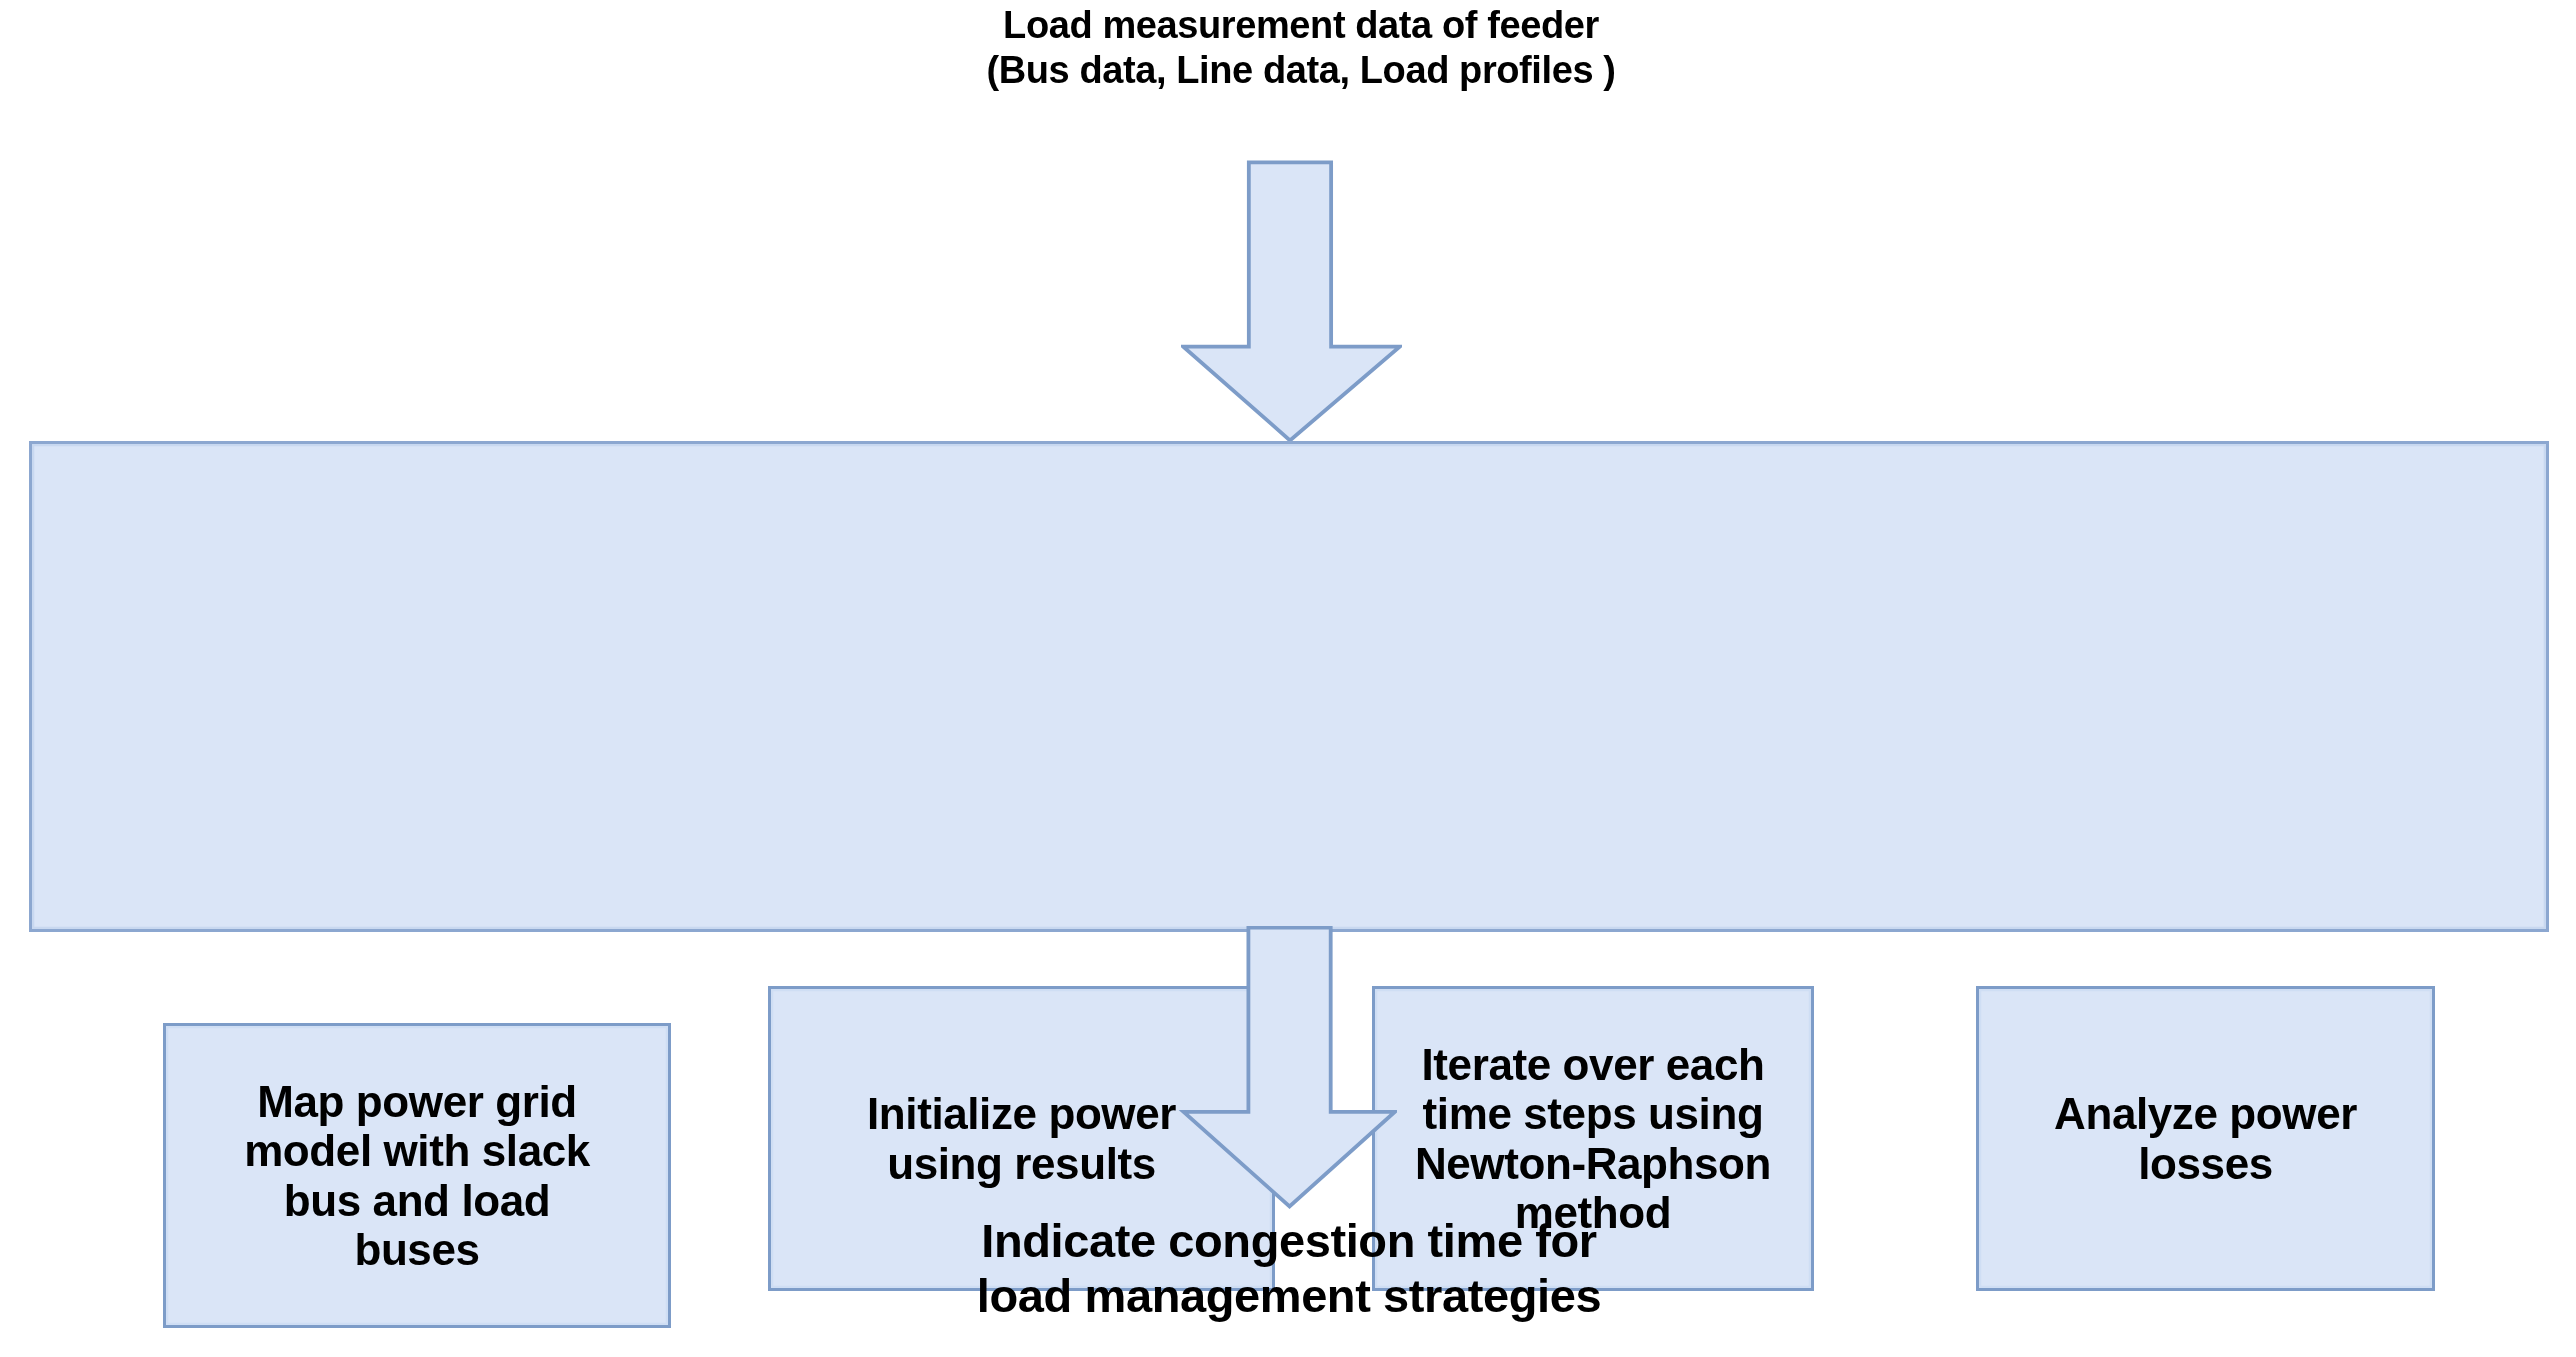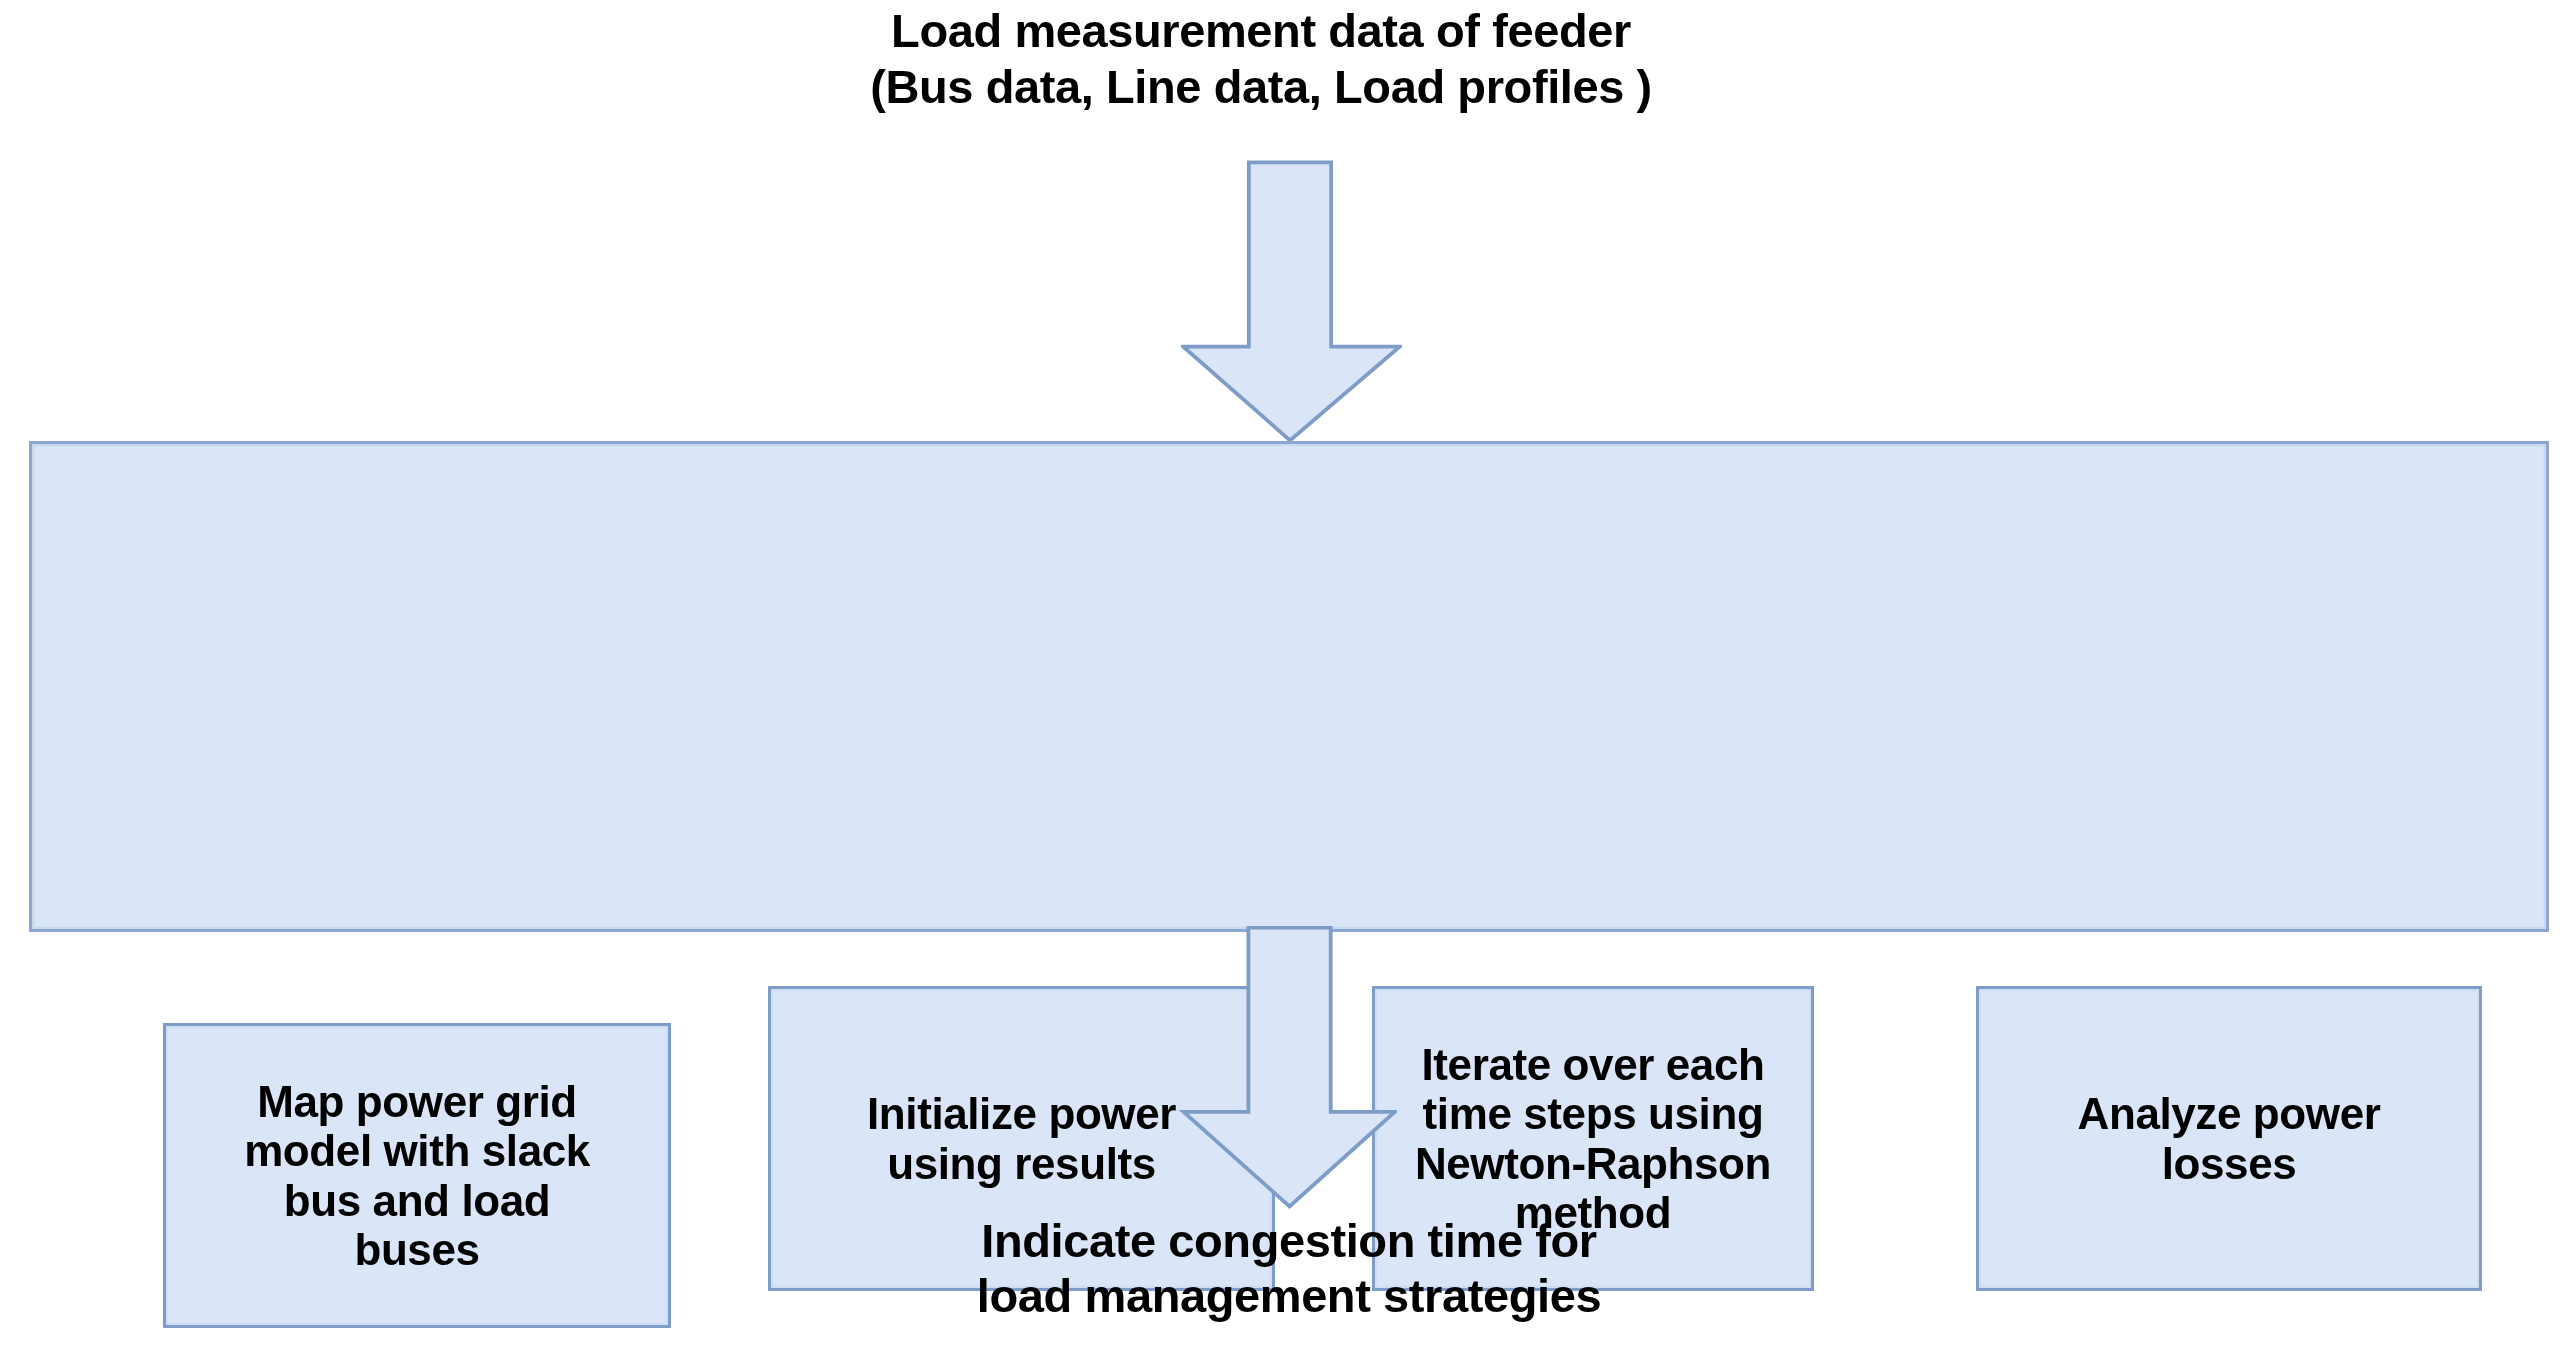--- a/index.html
+++ b/index.html
@@ -25,24 +25,24 @@
     text-align: center;
     color: #000000;
     font-weight: bold;
     font-family: "Liberation Sans", "DejaVu Sans", sans-serif;
     font-stretch: condensed;
     letter-spacing: -0.4px;
     line-height: 1.18;
     white-space: pre-line;
   }
   #title-caption {
-    left: 498px;
+    left: 538px;
     top: 3.1px;
     width: 1526px;
-    font-size: 47px;
+    font-size: 38px;
   }
   #outcome-caption {
     left: 526px;
     top: 1213px;
     width: 1526px;
     font-size: 47px;
   }
 
   
   #process-band {
@@ -78,21 +78,21 @@
     font-size: 44px;
     line-height: 1.12;
     text-align: center;
     letter-spacing: -0.4px;
     padding: 0 12.2px;
     white-space: pre-line;
   }
   #step-box-0 { left: 131px;  width: 508px; margin-top: 37px; }
   #step-box-1 { left: 736px;  width: 507px; }
   #step-box-2 { left: 1340px; width: 442px; }
-  #step-box-3 { left: 1944px; width: 506px; }
+  #step-box-3 { left: 1944px; width: 459px; }
 
   
   .arrow {
     position: absolute;
   }
   #arrow-into-band {
     left: 1181px;
     top: 160px;
     width: 221px;
     height: 288px;

